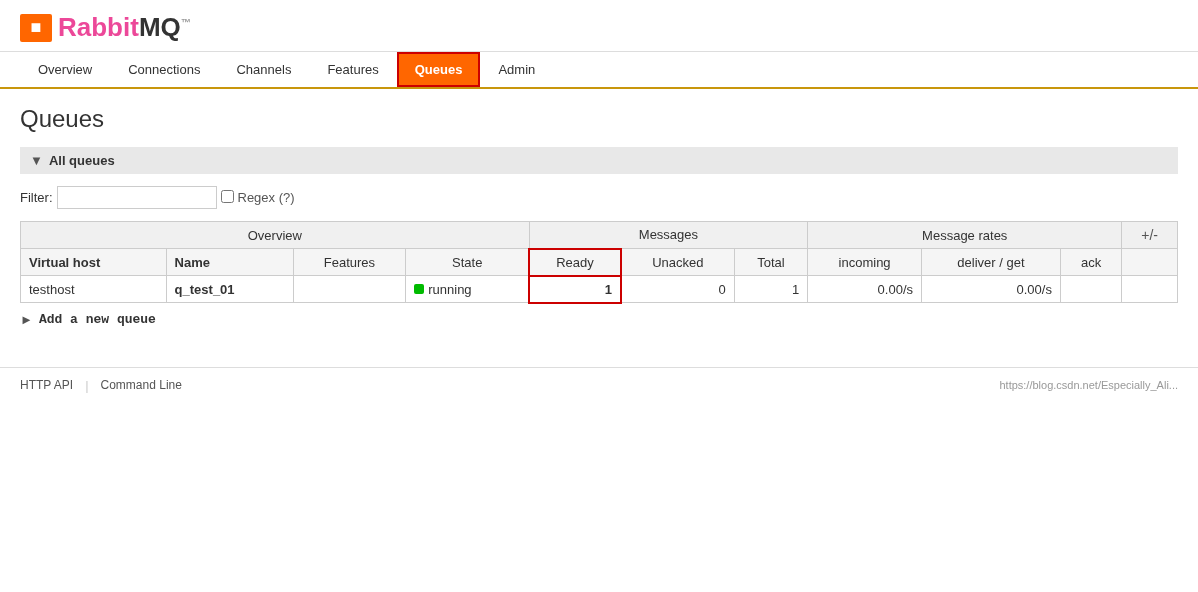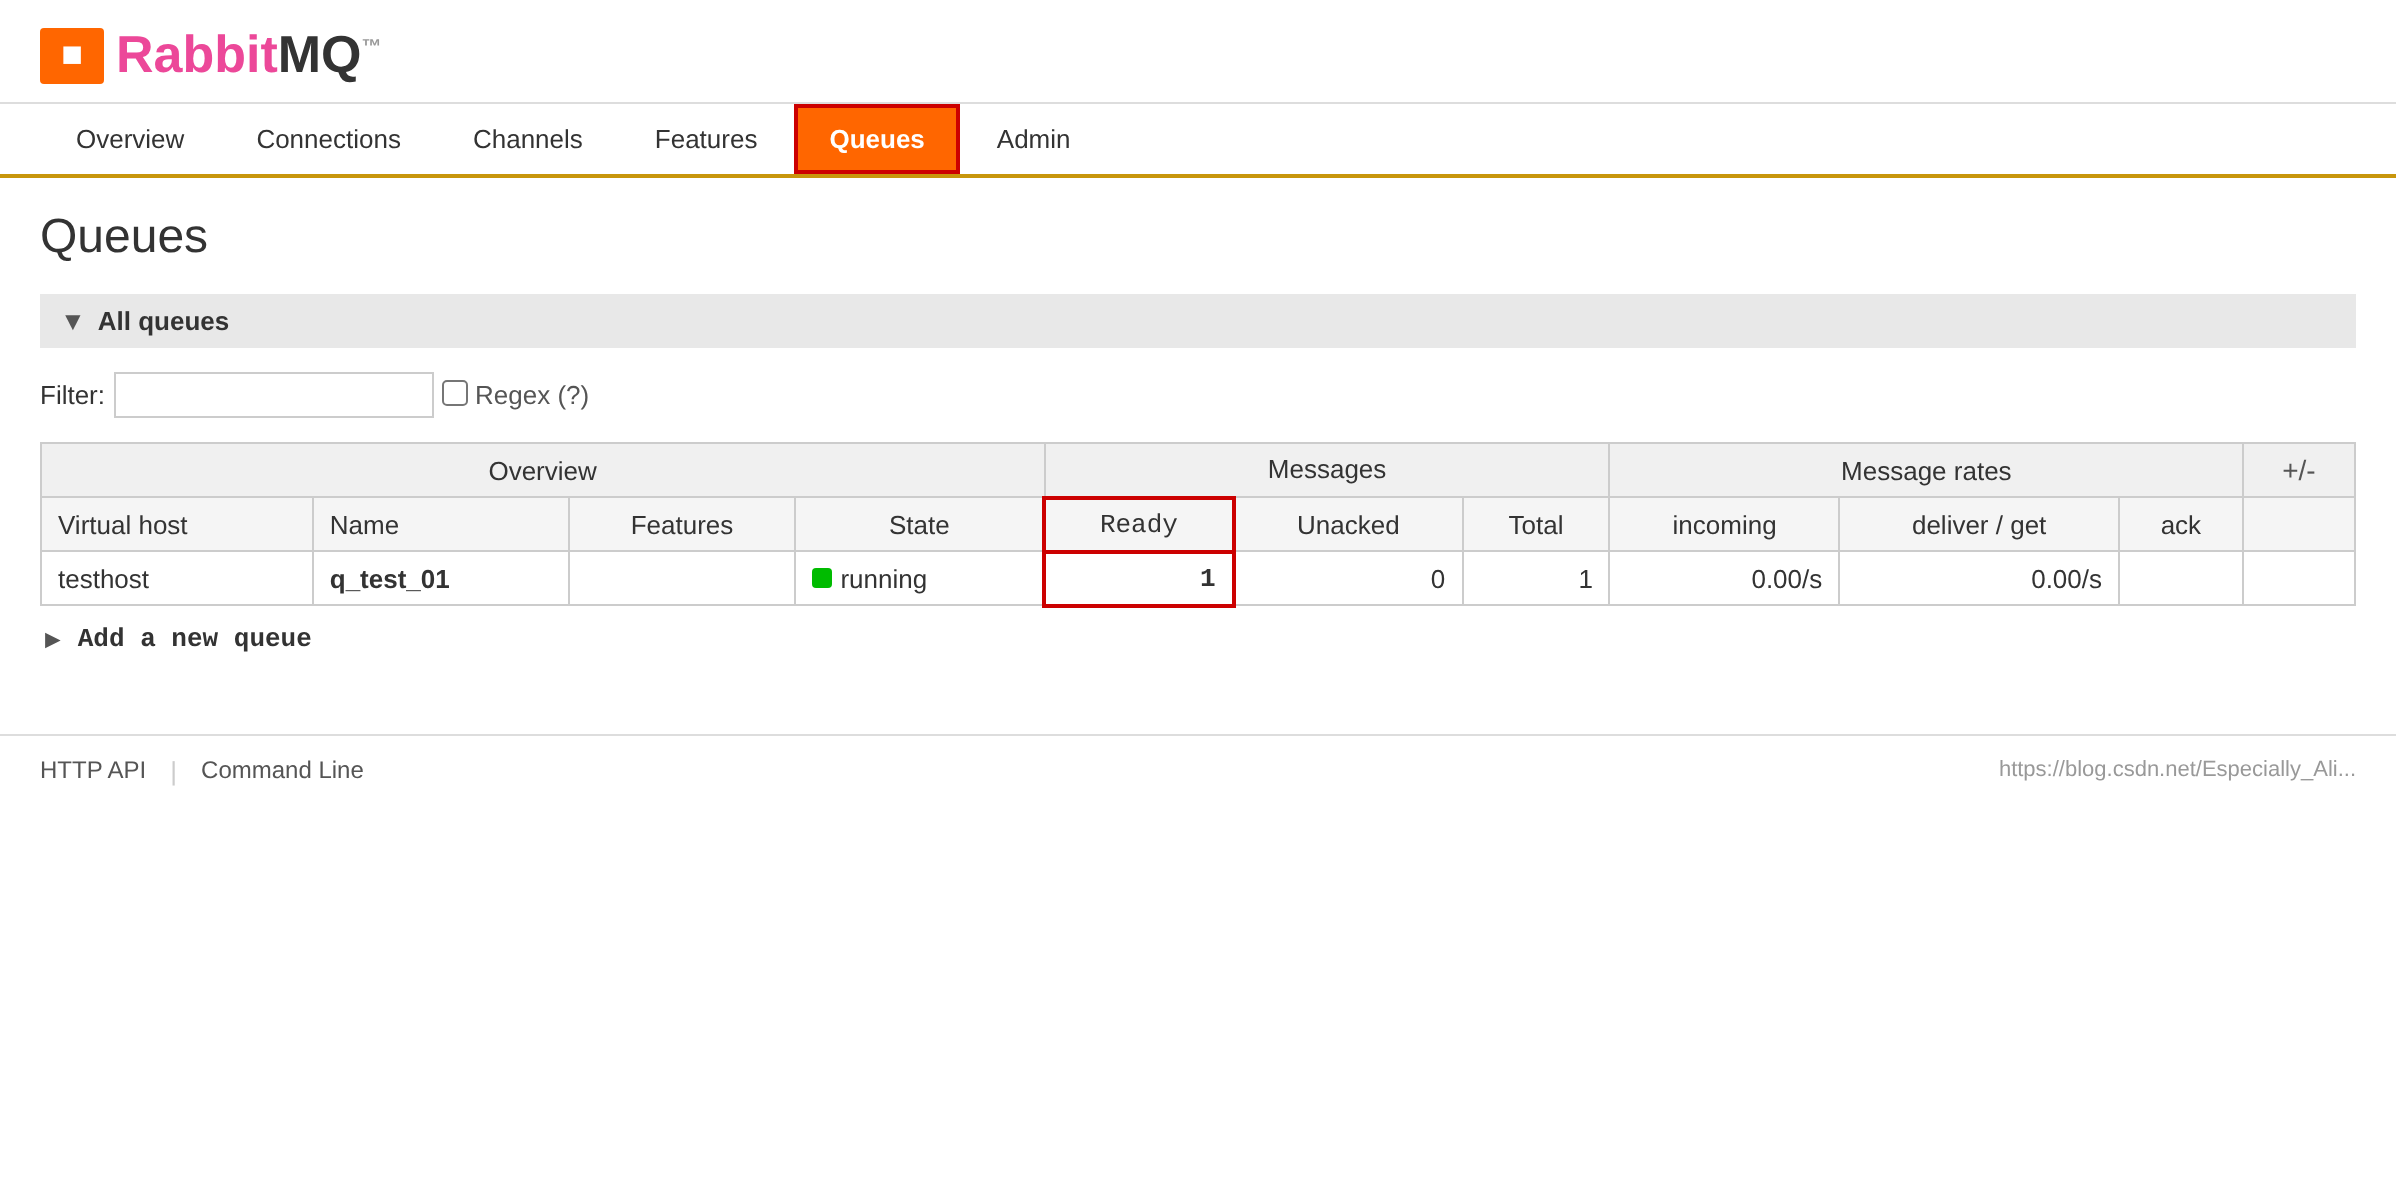--- a/index.html
+++ b/index.html
@@ -31,24 +31,24 @@
     
     .filter-row { display: flex; align-items: center; margin-bottom: 12px; gap: 4px; }
     .filter-label { font-size: 13px; }
     .filter-input { border: 1px solid #ccc; padding: 3px 6px; width: 160px; font-size: 13px; }
     .regex-check { display: flex; align-items: flex-start; gap: 4px; font-size: 13px; color: #555; }
 
     
     .queue-table { width: 100%; border-collapse: collapse; border: 1px solid #ccc; font-size: 13px; }
     .queue-table th, .queue-table td { border: 1px solid #ccc; padding: 5px 8px; text-align: right; }
     .queue-table th { background: #f5f5f5; font-weight: normal; text-align: center; }
-    .queue-table th.left { text-align: left; }
+    .queue-table th.left { text-align: left; font-weight: bold; }
     .queue-table td.left { text-align: left; }
     .group-header th { background: #f0f0f0; text-align: center; }
-    .col-ready { border: 2px solid #cc0000 !important; font-weight: bold; font-family: Liberation Mono, monospace; }
+    .col-ready { border: 2px solid #cc0000 !important; font-weight: bold; }
     .state-running { display: flex; align-items: center; gap: 4px; }
     .state-dot { width: 10px; height: 10px; background: #00bb00; border-radius: 2px; display: inline-block; }
     .plus-minus { font-size: 14px; color: #555; cursor: pointer; }
 
     
     .add-section { padding: 8px 0; display: flex; align-items: center; gap: 6px; cursor: pointer; }
     .add-arrow { color: #555; }
     .add-label { font-weight: bold; font-size: 13px; font-family: Liberation Mono, monospace; }
 
     

